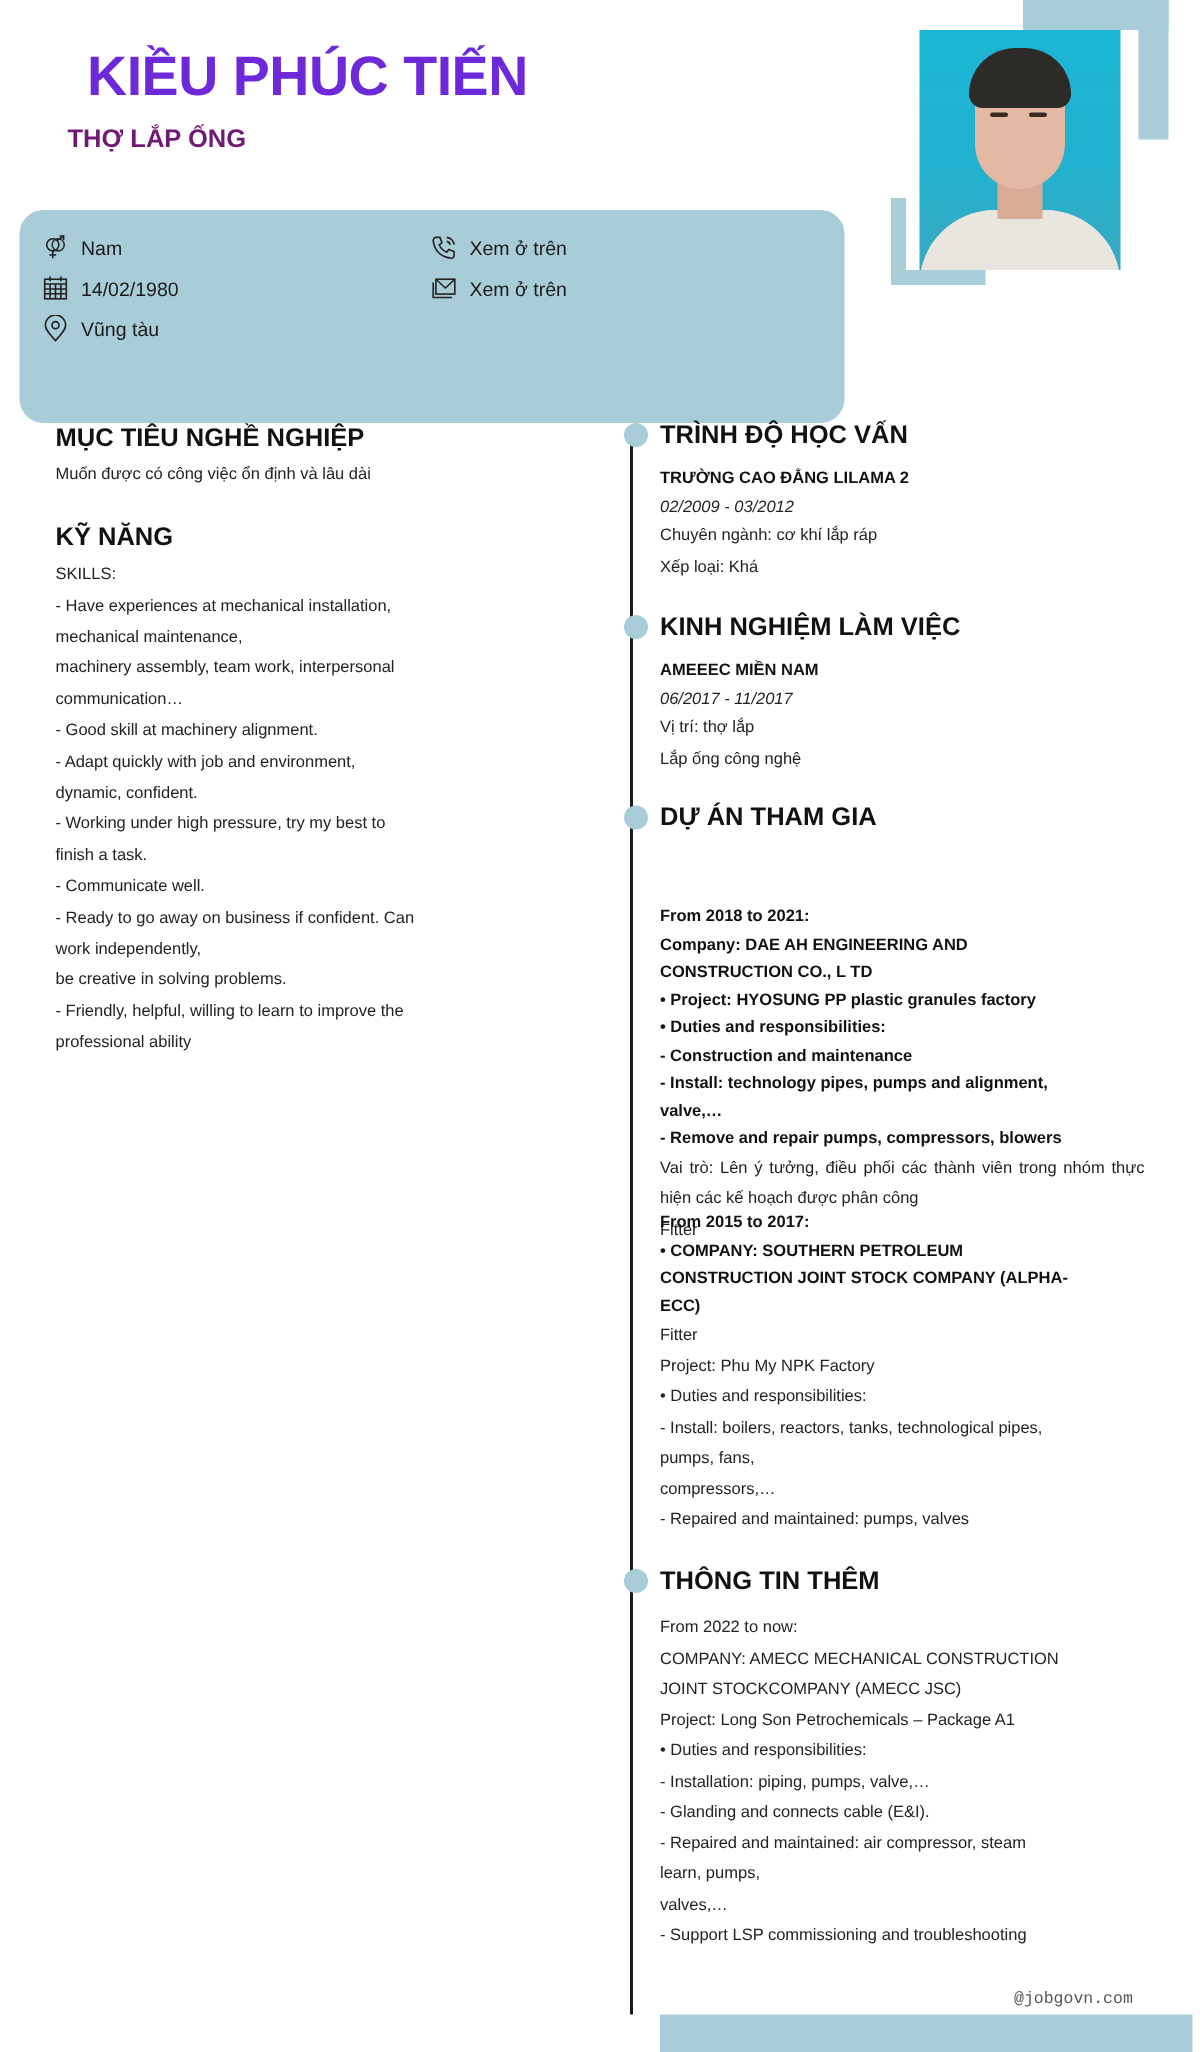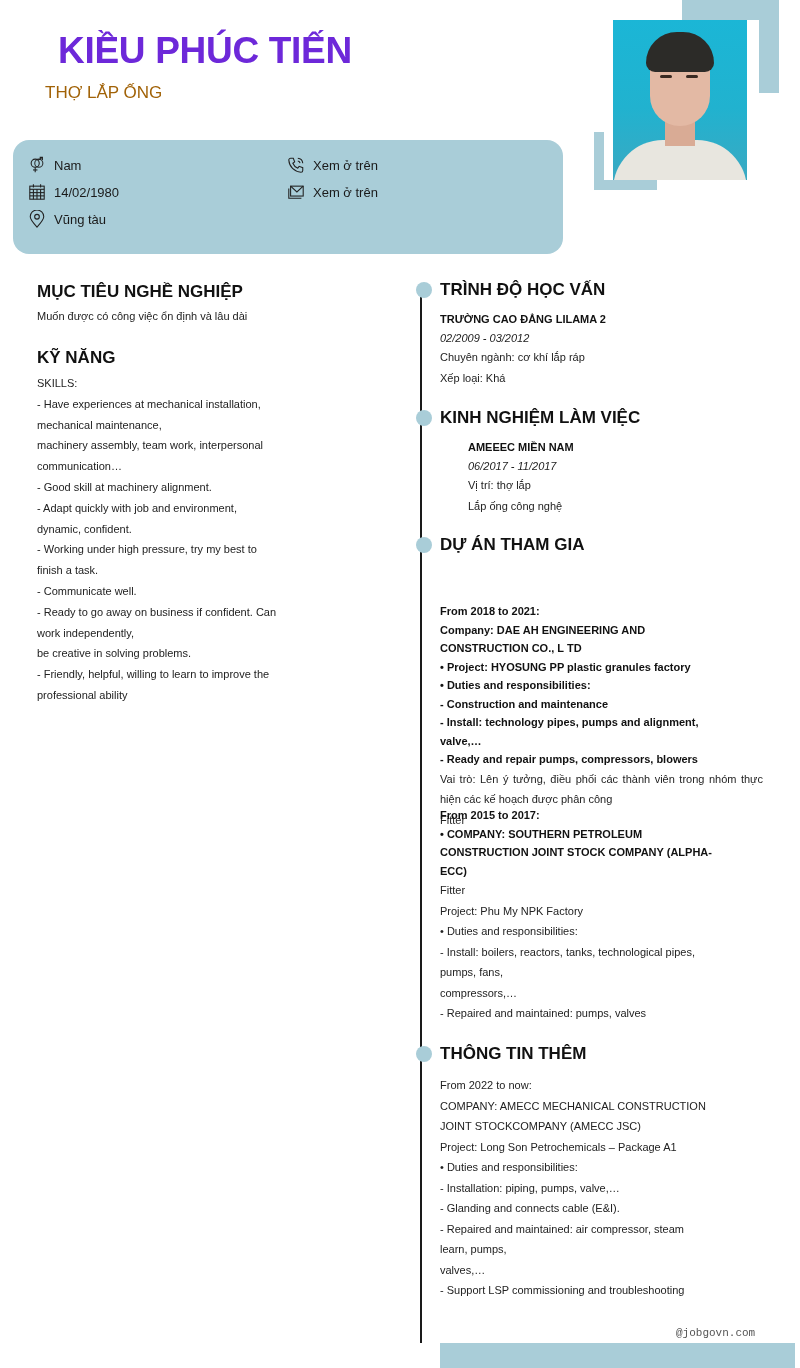--- a/index.html
+++ b/index.html
@@ -1,30 +1,30 @@
 <!DOCTYPE html>
 <html><head>
 <meta charset="utf-8">
 <style>
   * { box-sizing: border-box; margin: 0; padding: 0; }
   html, body { width: 800px; height: 1368px; background: #ffffff; overflow: hidden; }
   body { position: relative; font-family: "Liberation Sans", "DejaVu Sans", sans-serif; color: #1a1a1a; }
 
   .name { position: absolute; left: 58px; top: 30px; font-size: 37px; font-weight: bold; letter-spacing: -0.3px; color: #6d28d9; }
-  .job-title { position: absolute; left: 45px; top: 83px; font-size: 17px; font-weight: normal; color: #a16207; }
+  .job-title { position: absolute; left: 45px; top: 83px; font-size: 17px; font-weight: bold; color: #701a75; }
 
   .frame { position: absolute; background: #a9cdd8; }
   .photo { position: absolute; left: 613px; top: 20px; width: 134px; height: 160px; background: linear-gradient(180deg, #1bb6d6 0%, #21b2cf 55%, #3aa9c2 100%); overflow: hidden; }
   .photo .hair { position: absolute; left: 33px; top: 12px; width: 68px; height: 40px; background: #2c2b28; border-radius: 34px 34px 10px 10px; }
   .photo .face { position: absolute; left: 37px; top: 24px; width: 60px; height: 82px; background: #e3b9a4; border-radius: 26px 26px 30px 30px; }
   .photo .eye { position: absolute; top: 55px; width: 12px; height: 3px; background: #3a2a22; border-radius: 2px; }
   .photo .shirt { position: absolute; left: 0; top: 120px; width: 134px; height: 60px; background: #e8e6df; border-radius: 50px 50px 0 0; }
   .photo .neck { position: absolute; left: 52px; top: 98px; width: 30px; height: 28px; background: #d9ab95; }
 
-  .contact { position: absolute; left: 13px; top: 140px; width: 550px; height: 114px; background: #a9cdd8; border-radius: 16px; }
+  .contact { position: absolute; left: 13px; top: 140px; width: 550px; height: 142px; background: #a9cdd8; border-radius: 16px; }
   .c-item { position: absolute; display: flex; align-items: center; font-size: 13px; color: #1a1a1a; height: 20px; }
   .c-item svg { width: 18px; height: 18px; margin-right: 8px; flex: none; }
 
   .sec-title { position: absolute; font-size: 17px; font-weight: bold; color: #111; }
   .txt { position: absolute; font-size: 11px; color: #222; line-height: 20.8px; }
   .txt div { white-space: nowrap; }
 
   .timeline-line { position: absolute; left: 420px; top: 290px; width: 1.5px; height: 1053px; background: #1a1a1a; }
   .dot { position: absolute; left: 416px; width: 16px; height: 16px; border-radius: 50%; background: #a9cdd8; }
 
@@ -136,39 +136,39 @@
 <div class="sec-title" style="left:440px;top:280px;">TRÌNH ĐỘ HỌC VẤN</div>
 <div class="r-block" style="top:310px;">
   <div class="bold">TRƯỜNG CAO ĐẲNG LILAMA 2</div>
   <div class="italic">02/2009 - 03/2012</div>
   <div class="ln">Chuyên ngành: cơ khí lắp ráp</div>
   <div class="ln">Xếp loại: Khá</div>
 </div>
 
 <div class="dot" style="top:410px;"></div>
 <div class="sec-title" style="left:440px;top:408px;">KINH NGHIỆM LÀM VIỆC</div>
-<div class="r-block" style="top:438px;margin-left:28px;">
+<div class="r-block" style="top:438px;">
   <div class="bold">AMEEEC MIỀN NAM</div>
   <div class="italic">06/2017 - 11/2017</div>
   <div class="ln">Vị trí: thợ lắp</div>
   <div class="ln">Lắp ống công nghệ</div>
 </div>
 
 <div class="dot" style="top:537px;"></div>
 <div class="sec-title" style="left:440px;top:535px;">DỰ ÁN THAM GIA</div>
 <div class="r-block" style="top:566px;margin-top:36px;">
   <div class="bold">From 2018 to 2021:</div>
   <div class="bold">Company: DAE AH ENGINEERING AND</div>
   <div class="bold">CONSTRUCTION CO., L TD</div>
   <div class="bold">• Project: HYOSUNG PP plastic granules factory</div>
   <div class="bold">• Duties and responsibilities:</div>
   <div class="bold">- Construction and maintenance</div>
   <div class="bold">- Install: technology pipes, pumps and alignment,</div>
   <div class="bold">valve,…</div>
-  <div class="bold">- Ready and repair pumps, compressors, blowers</div>
+  <div class="bold">- Remove and repair pumps, compressors, blowers</div>
   <div class="ln just">Vai trò: Lên ý tưởng, điều phối các thành viên trong nhóm thực hiện các kế hoạch được phân công</div>
   <div class="ln">Fitter</div>
 </div>
 <div class="r-block" style="top:806px;">
   <div class="bold">From 2015 to 2017:</div>
   <div class="bold">• COMPANY: SOUTHERN PETROLEUM</div>
   <div class="bold">CONSTRUCTION JOINT STOCK COMPANY (ALPHA-</div>
   <div class="bold">ECC)</div>
   <div class="ln">Fitter</div>
   <div class="ln">Project: Phu My NPK Factory</div>

